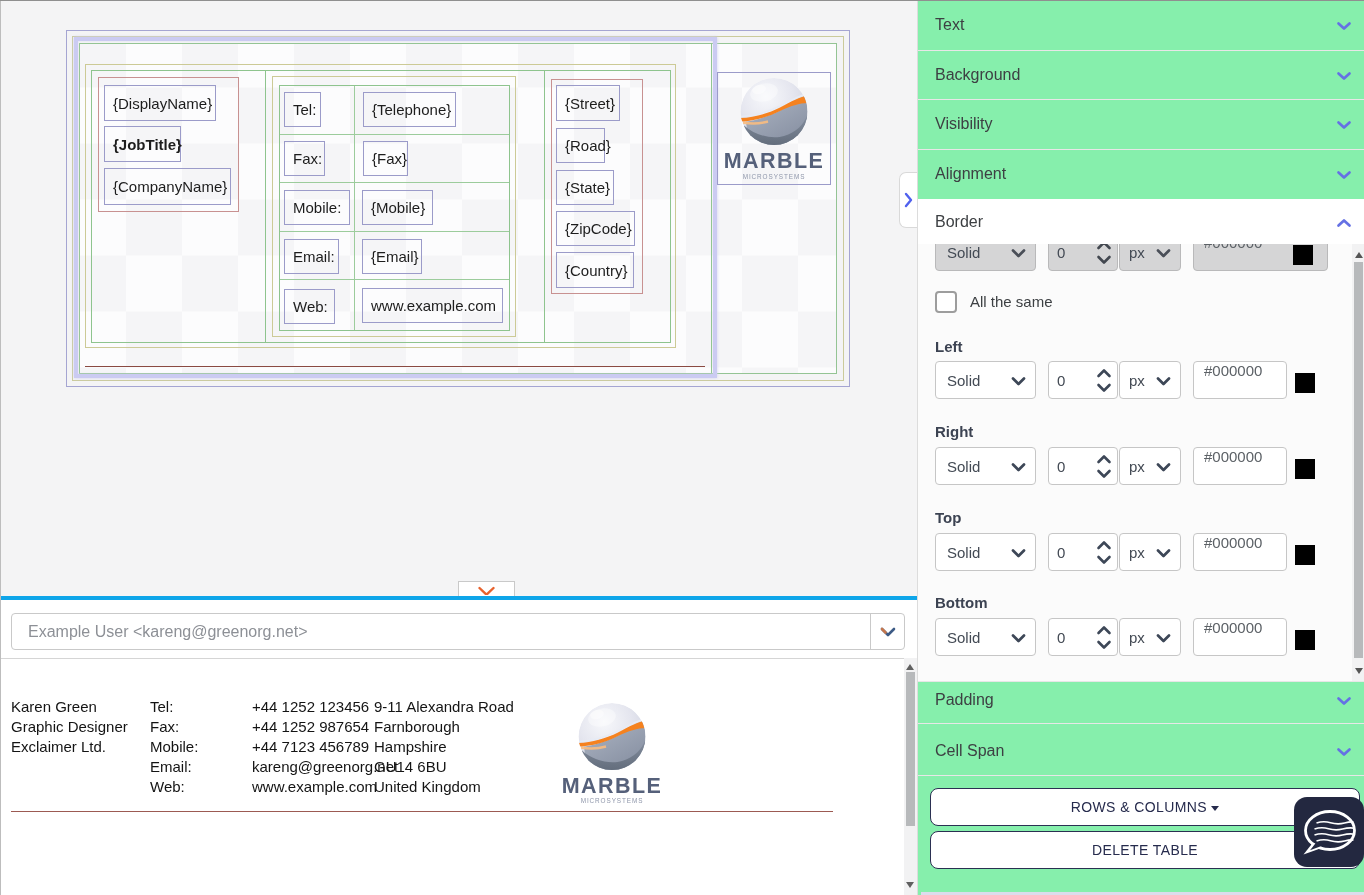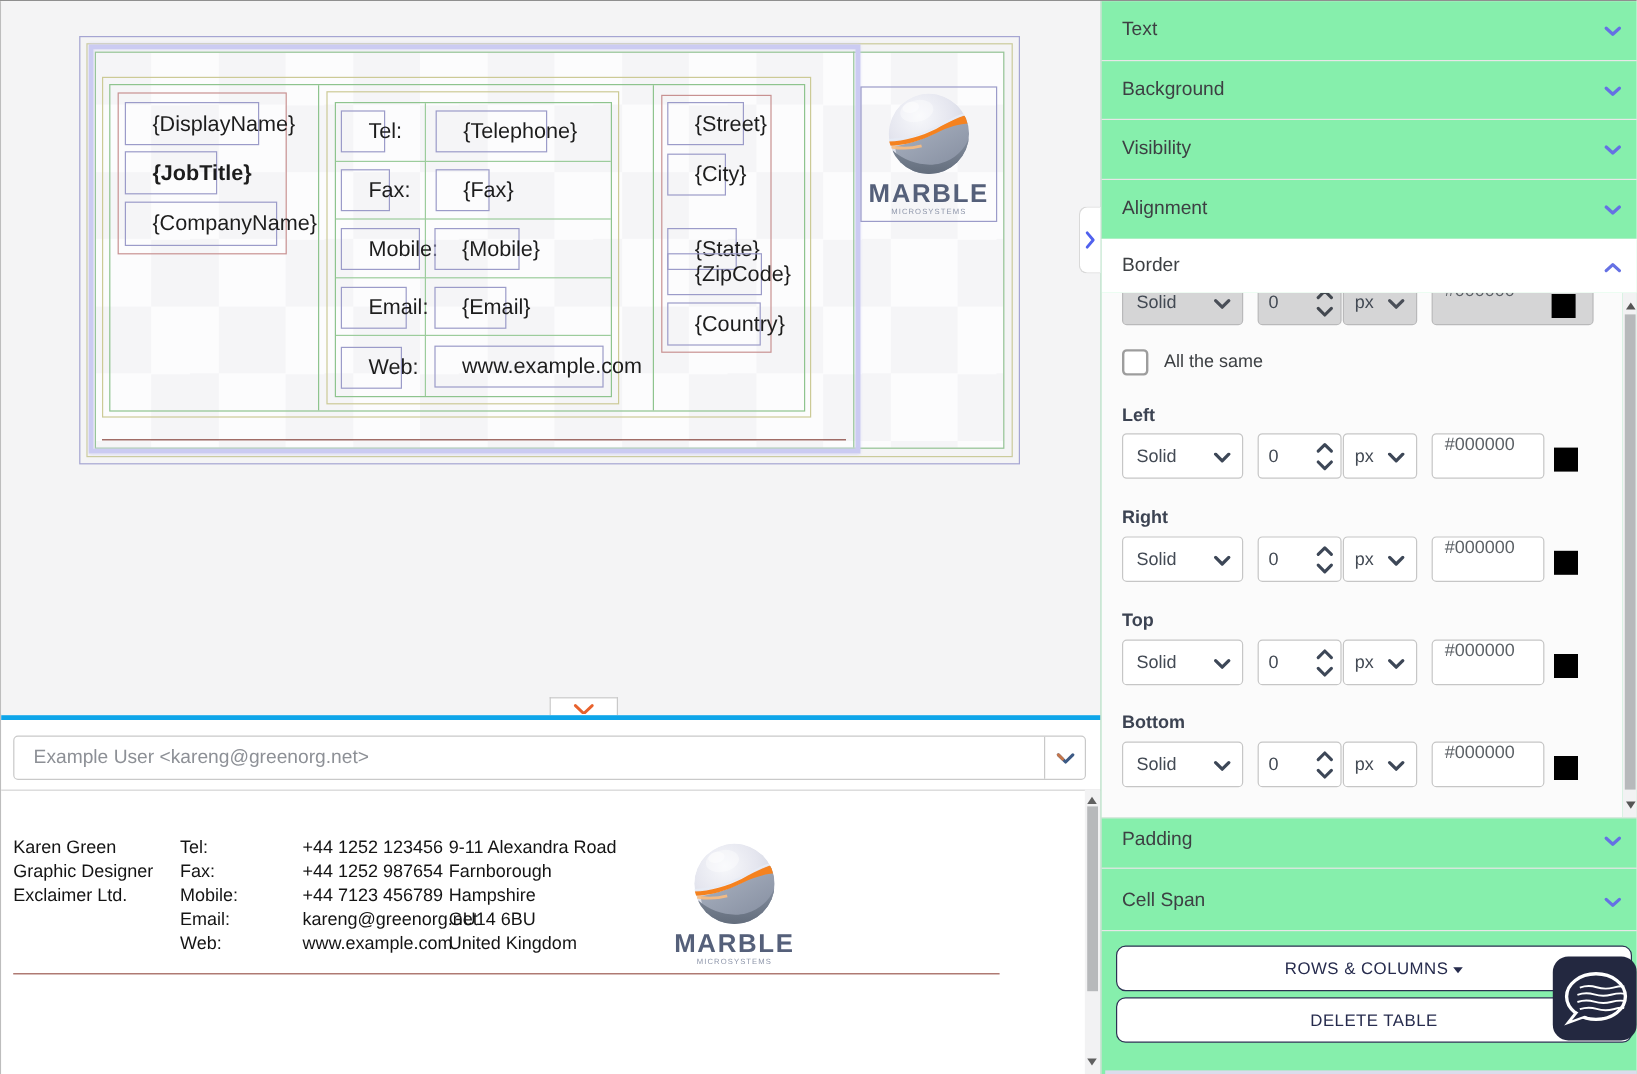--- a/index.html
+++ b/index.html
@@ -24,22 +24,22 @@
   .sepG2  { left:543px; top:70px;  width:1px;  height:271px; background:#8ec48e; }
 
   .redCol1 { left:97px;  top:76px; width:141px; height:135px; border:1px solid #c89191; }
   .redCol3 { left:550px; top:78px; width:92px;  height:215px; border:1px solid #c89191; }
 
   .tanC2   { left:271px; top:75px; width:244px; height:261px; border:1px solid #ccca96; }
   .grnC2   { left:278px; top:84px; width:231px; height:246px; border:1px solid #8ec48e; }
   .c2row   { left:279px; width:229px; height:1px; background:#9ccc9c; }
   .c2sep   { left:353px; top:85px; width:1px; height:244px; background:#9ccc9c; }
 
-  .fbox { position:absolute; border:1px solid #9b9bc9; color:#1d1d1d; font-size:18px;
-          display:flex; align-items:center; padding-left:22px; white-space:nowrap; }
+  .fbox { position:absolute; border:1px solid #9b9bc9; color:#1d1d1d; font-size:15px;
+          display:flex; align-items:center; padding-left:8px; white-space:nowrap; }
 
   .redline { left:84px; top:365px; width:620px; height:1px; background:#8a4a42; }
 
   .logocell { left:716px; top:71px; width:114px; height:113px; border:1px solid #9b9bc9; }
 
   
   #ctab { position:absolute; left:457px; top:580px; width:57px; height:15px; background:#fff;
           border:1px solid #c9c9c9; border-bottom:none; }
 
   
@@ -131,22 +131,22 @@
       <div class="fbox" style="left:283px;top:140px;width:41px;height:35px;">Fax:</div>
       <div class="fbox" style="left:362px;top:140px;width:45px;height:35px;">{Fax}</div>
       <div class="fbox" style="left:283px;top:189px;width:66px;height:35px;">Mobile:</div>
       <div class="fbox" style="left:361px;top:189px;width:71px;height:35px;">{Mobile}</div>
       <div class="fbox" style="left:283px;top:238px;width:55px;height:35px;">Email:</div>
       <div class="fbox" style="left:361px;top:238px;width:60px;height:35px;">{Email}</div>
       <div class="fbox" style="left:283px;top:288px;width:51px;height:35px;">Web:</div>
       <div class="fbox" style="left:361px;top:287px;width:141px;height:35px;">www.example.com</div>
 
       <div class="fbox" style="left:555px;top:84px;width:64px;height:36px;">{Street}</div>
-      <div class="fbox" style="left:555px;top:127px;width:49px;height:35px;">{City}</div>
-      <div class="fbox" style="left:555px;top:169px;width:58px;height:35px;margin-top:20px;">{State}</div>
+      <div class="fbox" style="left:555px;top:127px;width:49px;height:35px;">{Road}</div>
+      <div class="fbox" style="left:555px;top:169px;width:58px;height:35px;">{State}</div>
       <div class="fbox" style="left:555px;top:210px;width:79px;height:35px;">{ZipCode}</div>
       <div class="fbox" style="left:555px;top:251px;width:78px;height:36px;">{Country}</div>
 
       <div class="abs redline"></div>
 
       <div class="abs logocell"></div>
       <div class="abs" style="left:717px;top:72px;width:112px;height:111px;">
         <svg width="112" height="111" viewBox="0 0 112 111">
           <defs>
             <radialGradient id="gl1" cx="0.38" cy="0.28" r="0.8">

